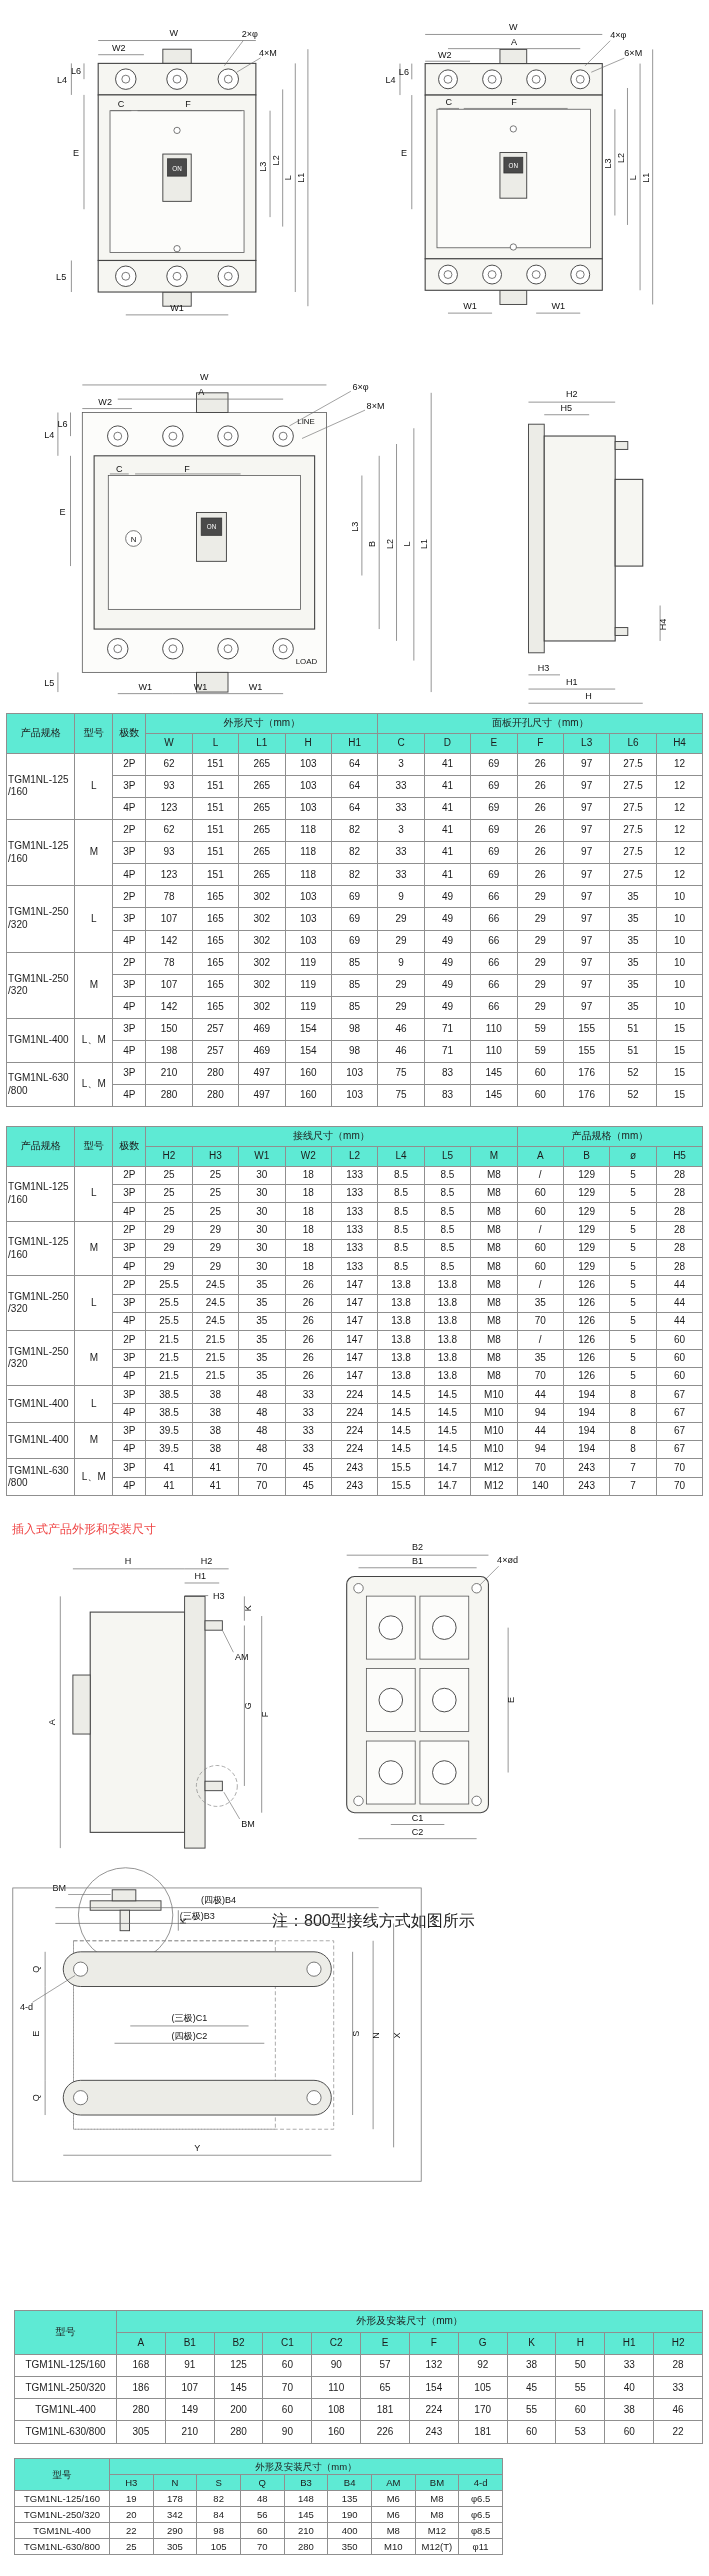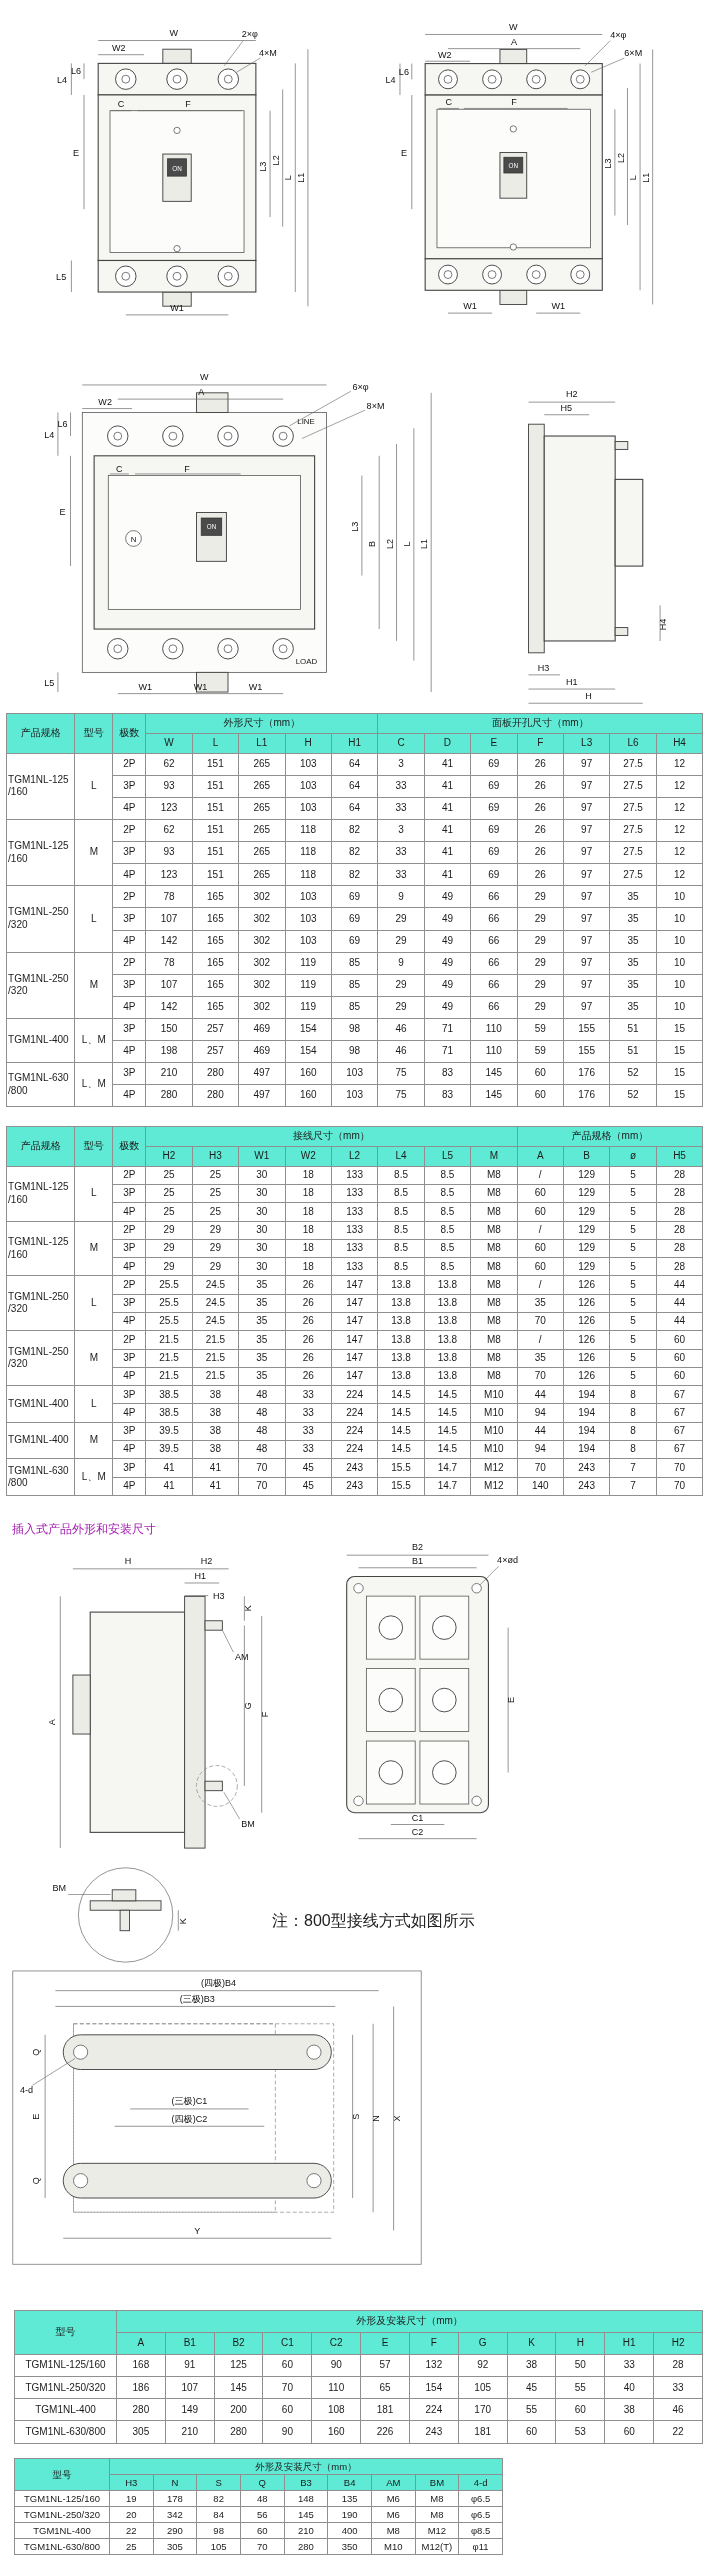--- a/index.html
+++ b/index.html
@@ -9,21 +9,21 @@
   table{border-collapse:collapse;width:100%;table-layout:fixed;font-size:10px}
   th,td{border:0.8px solid #8f8f8f;text-align:center;vertical-align:middle;
         font-weight:normal;padding:3.2px 0.8px;line-height:1.25;overflow:hidden}
   thead th{background:#5eead4}
   #table1 td{padding:4.3px 0.8px}
   #table2 td{padding:2.4px 0.8px}
   #table3 th,#table3 td{padding:4.3px 0.8px}
   #table4{font-size:9.5px}
   #table4 th,#table4 td{padding:1.6px 0.8px}
   .spec{text-align:left;padding-left:4px}
-  .sec-title{font-size:12px;color:#a21caf}
+  .sec-title{font-size:12px;color:#ef4444}
   .note{font-size:16px;color:#222}
   svg{overflow:visible;display:block}
   svg .body{fill:#f6f6f2;stroke:#444;stroke-width:1.4}
   svg .part{fill:#ecece7;stroke:#444;stroke-width:1.2}
   svg .face{fill:#fcfcfa;stroke:#555;stroke-width:1}
   svg .dim{stroke:#6a6a6a;stroke-width:0.9}
   svg .lead{stroke:#6a6a6a;stroke-width:0.8;fill:none}
   svg .dash{stroke:#888;stroke-width:0.9;stroke-dasharray:5 3;fill:none}
   svg .frame{fill:none;stroke:#777;stroke-width:1}
   svg circle.term{fill:#ffffff;stroke:#444;stroke-width:1.2}
@@ -1039,21 +1039,21 @@
     <text x="135" y="12" text-anchor="middle">B2</text>
     <text x="135" y="29" text-anchor="middle">B1</text>
     <text x="236" y="28">4×ød</text>
     <text x="258" y="202" text-anchor="middle" transform="rotate(-90 258 202)">E</text>
     <text x="135" y="355" text-anchor="middle">C1</text>
     <text x="135" y="373" text-anchor="middle">C2</text>
   </g>
 </svg>
 </div>
 
-<div class="abs" style="left:12px;top:1970px">
+<div class="abs" style="left:12px;top:1887px">
 <svg width="410" height="296" viewBox="0 0 520 375">
   <rect class="frame" x="1" y="1" width="518" height="372"></rect>
   <g>
     <rect class="dash" x="78" y="68" width="256" height="239"></rect>
     <rect class="dash" x="78" y="68" width="330" height="239"></rect>
     <rect class="part" x="65" y="82" width="340" height="44" rx="22"></rect>
     <rect class="part" x="65" y="245" width="340" height="44" rx="22"></rect>
     <circle class="hole" cx="87" cy="104" r="9"></circle>
         <circle class="hole" cx="383" cy="104" r="9"></circle>
     <circle class="hole" cx="87" cy="267" r="9"></circle>

